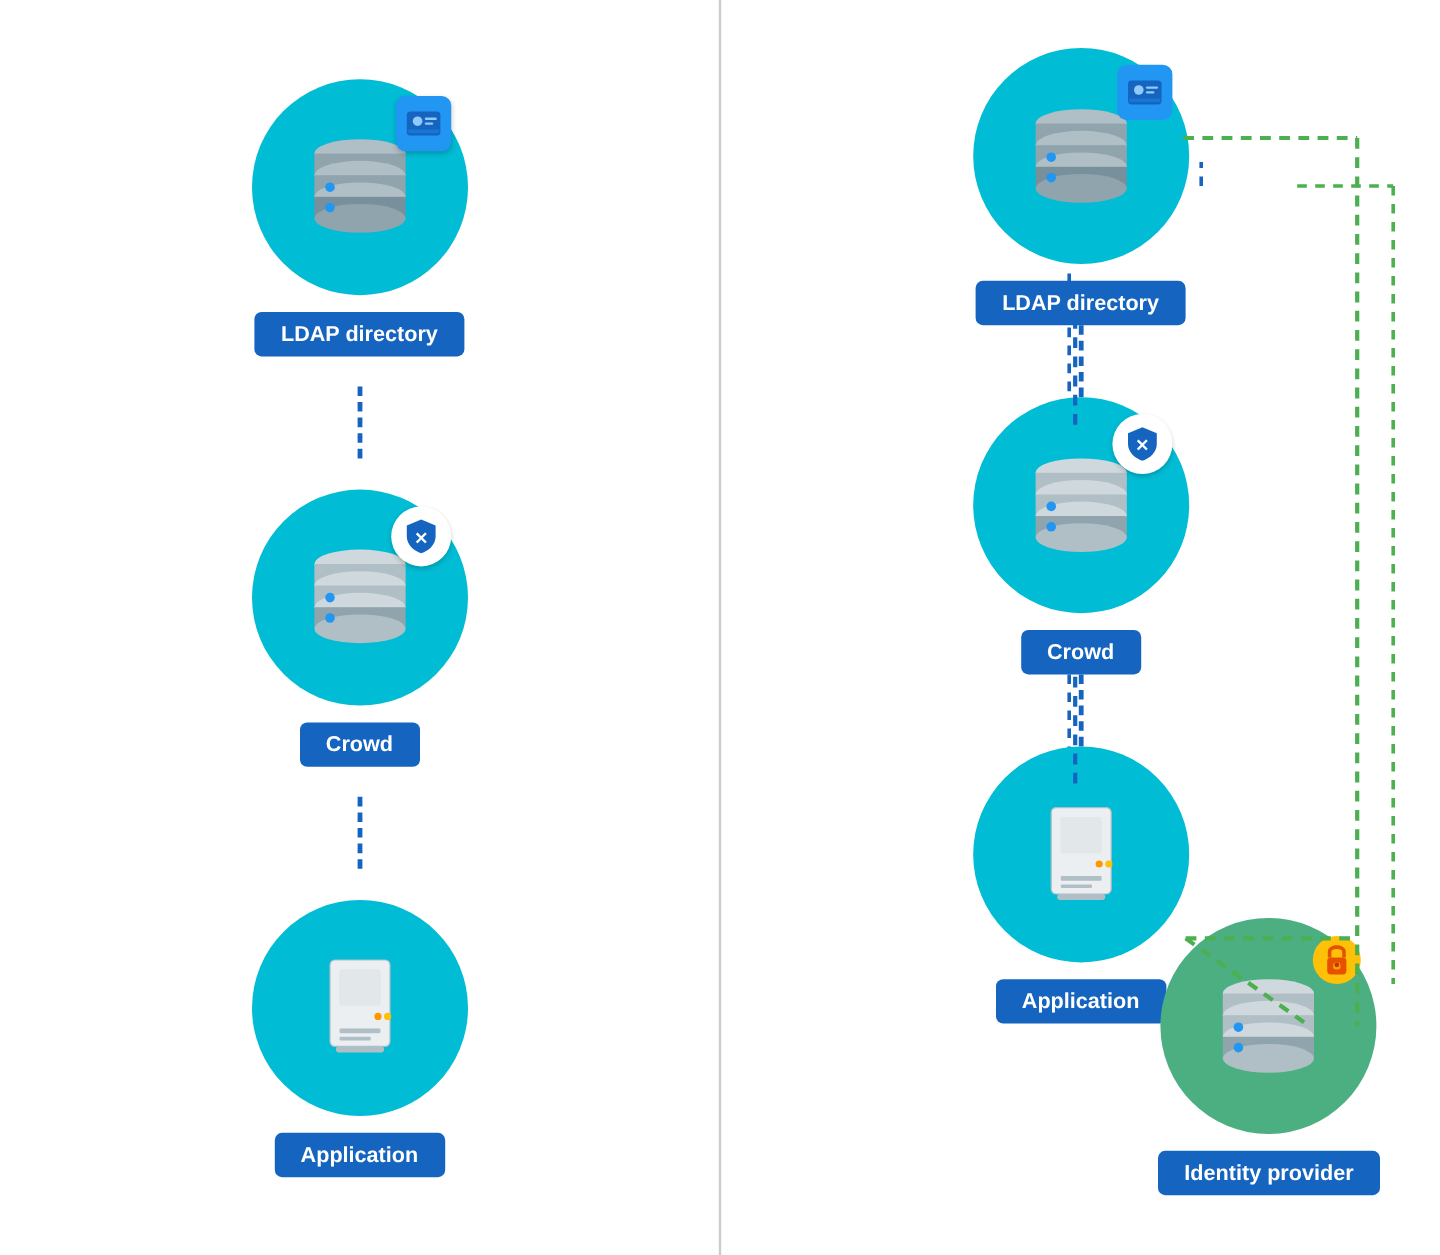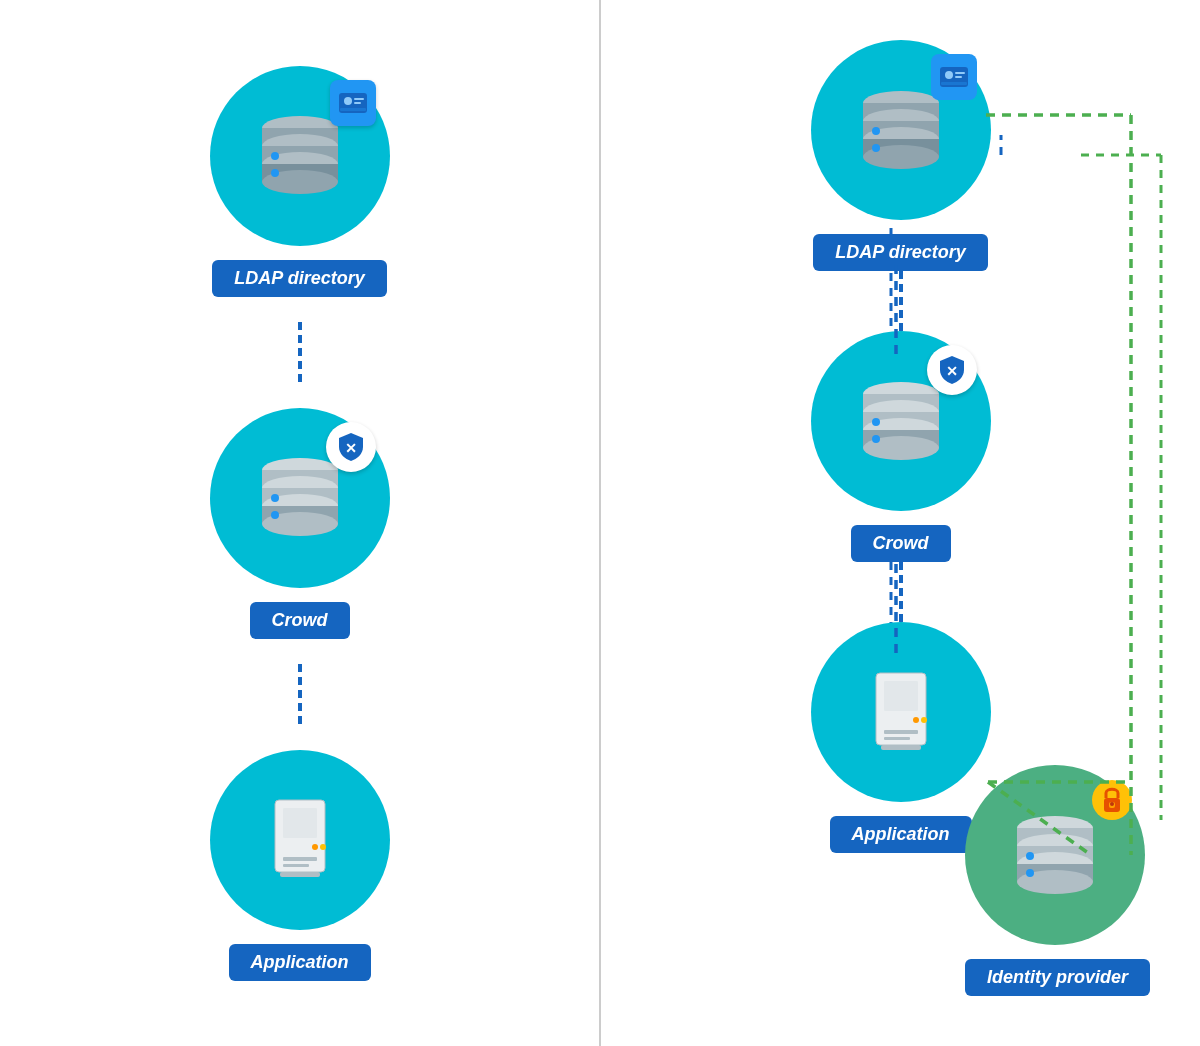--- a/index.html
+++ b/index.html
@@ -59,21 +59,21 @@
       height: 180px;
     }
     .label-box {
       border-radius: 6px;
       padding: 8px 22px;
       color: #fff;
       font-weight: 700;
       font-size: 18px;
       text-align: center;
     }
-    .label-blue { background: #1565C0; font-style: italic; }
+    .label-blue { background: #1565C0; }
 
     
     .badge {
       position: absolute;
       top: 16px;
       right: 16px;
       width: 46px;
       height: 46px;
       border-radius: 50%;
       background: #fff;
@@ -289,21 +289,21 @@
             <rect x="28" y="65" width="34" height="4" rx="1" fill="#B0BEC5"></rect>
             <rect x="28" y="72" width="26" height="3" rx="1" fill="#B0BEC5"></rect>
             <rect x="25" y="80" width="40" height="5" rx="2" fill="#B0BEC5"></rect>
           </svg>
         </div>
         <div class="label-box label-blue">Application</div>
       </div>
 
     </div>
 
-    <div style="position:absolute;right:50px;bottom:50px;display:flex;flex-direction:column;gap:14px;">
+    <div style="position:absolute;right:50px;bottom:50px;display:flex;flex-direction:column;align-items:center;gap:14px;">
       <div class="circle circle-green">
         <svg class="db-svg" viewBox="0 0 110 95">
           <ellipse cx="55" cy="20" rx="38" ry="12" fill="#CFD8DC"></ellipse>
           <rect x="17" y="20" width="76" height="18" fill="#B0BEC5"></rect>
           <ellipse cx="55" cy="38" rx="38" ry="12" fill="#CFD8DC"></ellipse>
           <rect x="17" y="38" width="76" height="18" fill="#B0BEC5"></rect>
           <ellipse cx="55" cy="56" rx="38" ry="12" fill="#CFD8DC"></ellipse>
           <rect x="17" y="56" width="76" height="18" fill="#90A4AE"></rect>
           <ellipse cx="55" cy="74" rx="38" ry="12" fill="#B0BEC5"></ellipse>
           <circle cx="30" cy="48" r="4" fill="#2196F3"></circle>

